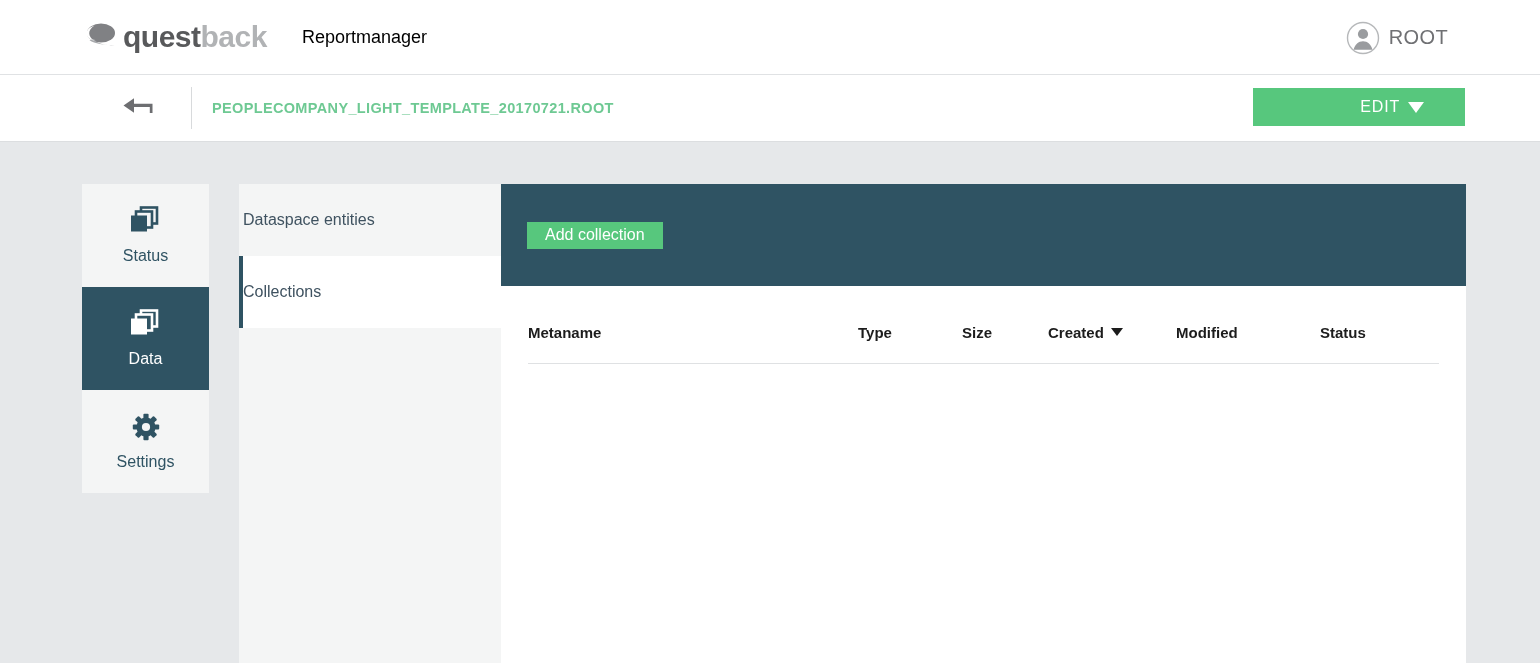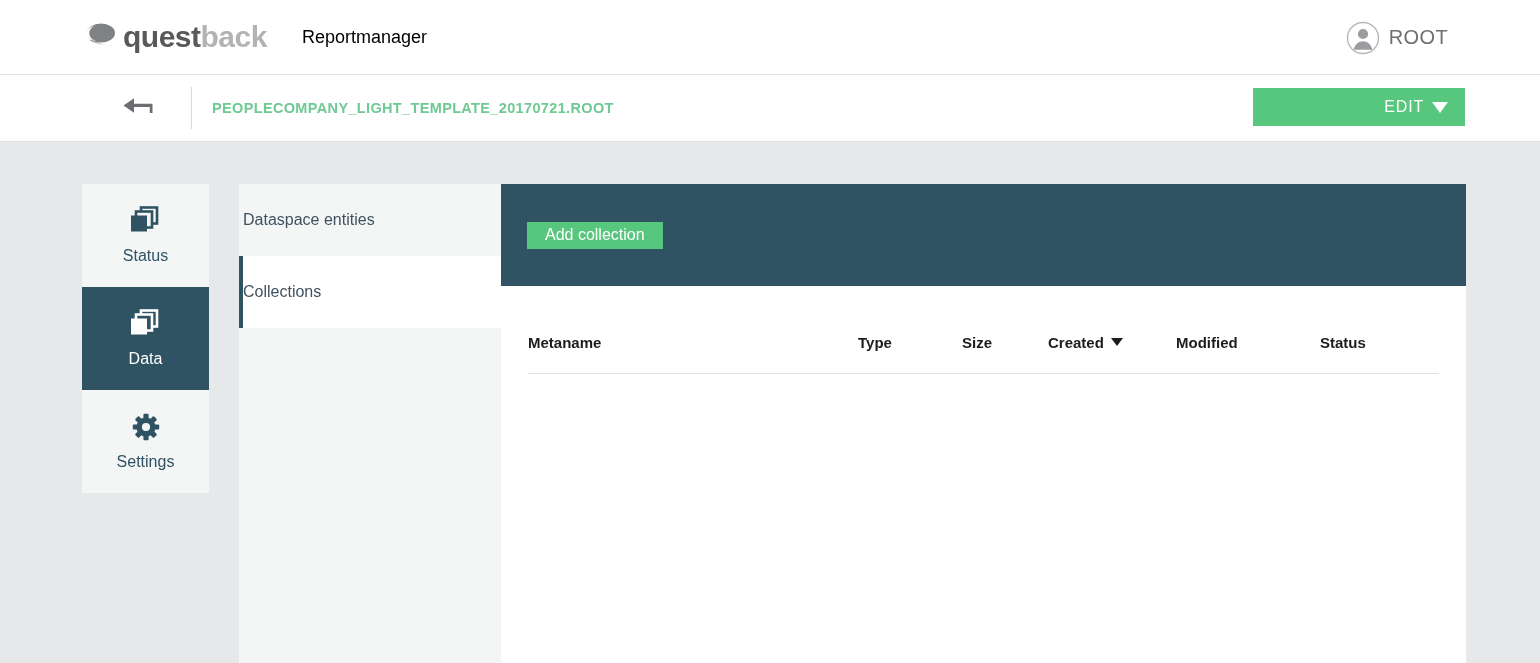--- a/index.html
+++ b/index.html
@@ -87,21 +87,21 @@
     top: 13px;
     width: 212px;
     height: 38px;
     background: #57c77d;
     color: #ffffff;
     border: none;
     font-size: 16px;
     font-family: inherit;
     letter-spacing: 0.8px;
     text-align: right;
-    padding-right: 17px;
+    padding-right: 41px;
     cursor: pointer;
     display: flex;
     align-items: center;
     justify-content: flex-end;
     gap: 8px;
   }
   .caret-down {
     display: inline-block;
     width: 0; height: 0;
     border-left: 8px solid transparent;
@@ -181,21 +181,21 @@
     background: #57c77d;
     color: #ffffff;
     border: none;
     font-family: inherit;
     font-size: 16px;
     padding: 0 18px;
     height: 27px;
     cursor: pointer;
     white-space: nowrap;
   }
-  .table-wrap { padding: 1px 27px; margin-top: 17px; }
+  .table-wrap { padding: 8px 27px; }
   table { width: 100%; border-collapse: collapse; }
   thead th {
     font-size: 15px;
     font-weight: bold;
     color: #1c1c1c;
     text-align: left;
     padding: 30px 0 22px 0;
     border-bottom: 1px solid #dfe1e3;
     white-space: nowrap;
   }

